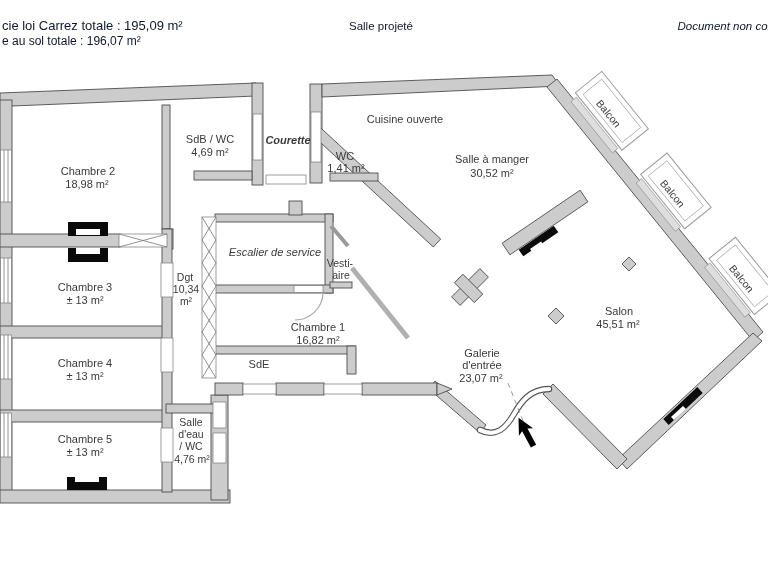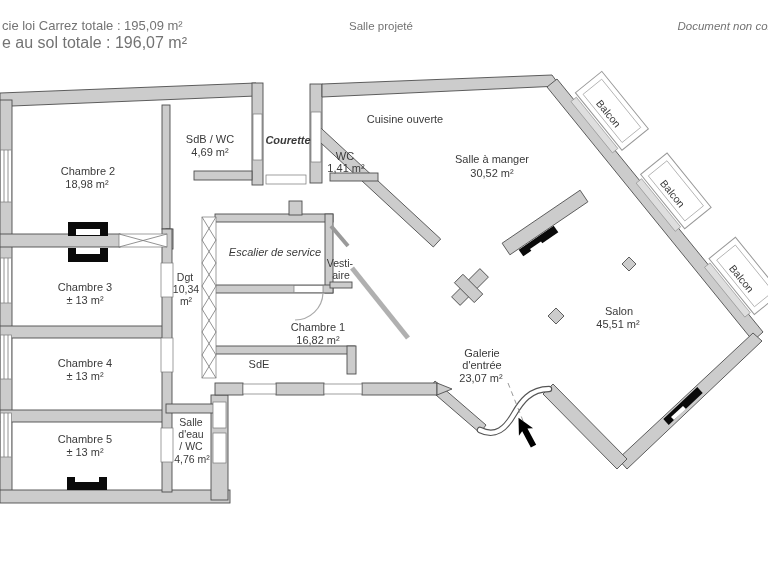--- a/index.html
+++ b/index.html
@@ -1,35 +1,35 @@
 <!DOCTYPE html>
 <html><head>
 <meta charset="utf-8">
 <style>
   html,body{margin:0;padding:0;width:768px;height:576px;background:#fff;overflow:hidden;
     font-family:"Liberation Sans", sans-serif;}
-  .hdr{position:absolute;color:#737373;white-space:nowrap;}
+  .hdr{position:absolute;color:#0f172a;white-space:nowrap;}
   #plan{position:absolute;left:0;top:0;}
   svg text{fill:#3a3a3a;font-family:"Liberation Sans", sans-serif;}
   .w{fill:#cccccc;stroke:#4d4d4d;stroke-width:0.9;}
   .win{fill:#ffffff;stroke:#777777;stroke-width:0.7;}
   .hx{stroke:#777777;stroke-width:0.8;}
   .rad{fill:#0a0a0a;stroke:none;}
   .bal-outer{fill:#ffffff;stroke:#999999;stroke-width:1;}
   .bal-inner{fill:none;stroke:#aaaaaa;stroke-width:0.8;}
   .bal-strip{fill:#dedede;stroke:#888888;stroke-width:0.6;}
   .lbl{font-size:11px;}
   .lbl-s{font-size:10.5px;}
   .lbl-i{font-size:11px;font-style:italic;}
 </style>
 </head>
 <body>
 
 <div class="hdr" style="left:2px;top:18px;font-size:13px;">cie loi Carrez totale : 195,09 m²</div>
-<div class="hdr" style="left:2px;top:34px;font-size:16px;">e au sol totale : 196,07 m²</div>
+<div class="hdr" style="left:2px;top:34px;font-size:12px;">e au sol totale : 196,07 m²</div>
 <div class="hdr" style="left:349px;top:20px;font-size:11.5px;">Salle projeté</div>
 <div class="hdr" style="right:-6px;top:20px;font-size:11.5px;font-style:italic;">Document non con</div>
 
 <div id="plan">
 <svg width="768" height="576" viewBox="0 0 768 576">
 
   <g>
     <polygon class="w" points="0,93 256,83 256,96 12,106 0,107"></polygon>
     <rect class="w" x="0" y="100" width="12" height="397"></rect>
     <rect class="w" x="252" y="83" width="11" height="102"></rect>

